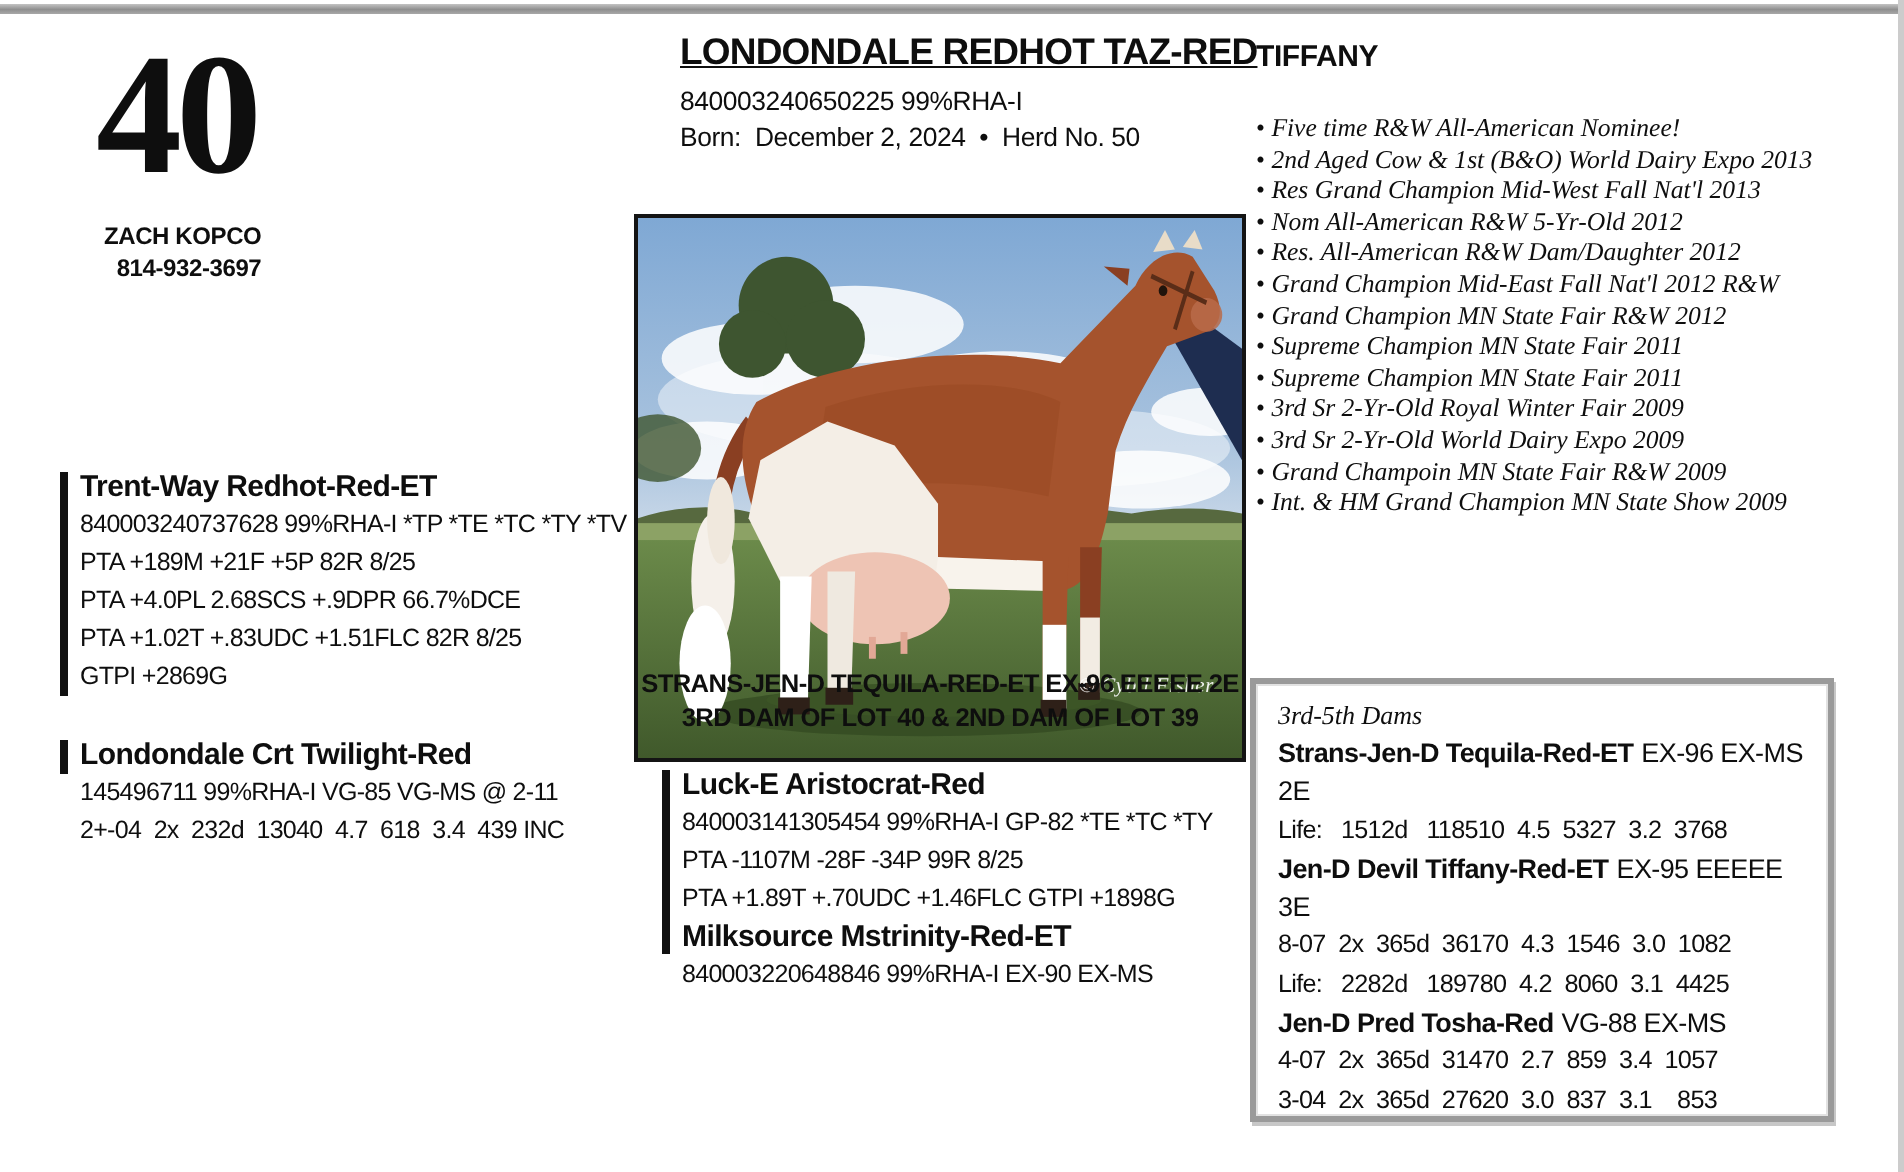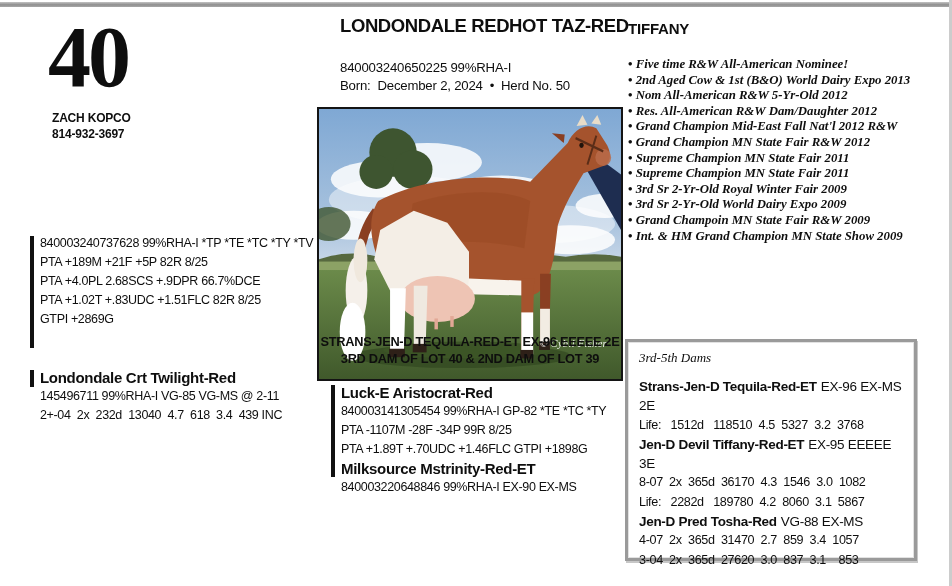--- a/index.html
+++ b/index.html
@@ -18,25 +18,25 @@
     background:#cccccc;
   }
 
   
   .lot-number {
     position:absolute; left:48px; top:14px;
     font-family:"Liberation Serif", serif; font-weight:bold;
     font-size:86px; line-height:1; letter-spacing:-3px;
   }
   .consignor { position:absolute; left:52px; top:111px; font-weight:bold;
-    font-size:12px; line-height:15.5px; letter-spacing:-0.2px; }
+    font-size:12px; line-height:15.5px; letter-spacing:-0.2px;text-align:right; }
 
   
   .title-block { position:absolute; left:340px; top:15px; width:300px; }
-  .animal-name { font-size:18.5px; font-weight:bold; letter-spacing:-0.4px; margin-bottom:22px; }
+  .animal-name { font-size:18.5px; font-weight:bold; letter-spacing:-0.4px; margin-bottom:5px;text-decoration:underline; }
   .animal-sub { font-size:13.2px; line-height:18px; letter-spacing:-0.2px; white-space:pre; }
 
   
   .photo-frame {
     position:absolute; left:317px; top:107px; width:306px; height:274px;
     border:2px solid #141414; background:#ec4899;
   }
   .photo-frame svg { display:block; width:100%; height:100%; }
   .watermark {
     position:absolute; right:14px; bottom:30px; color:#ffffff;
@@ -59,33 +59,33 @@
   .dam-block .bracket { top:2px; height:17px; }
   .maternal-block { left:341px; top:383px; width:290px; }
   .maternal-block .bracket { top:2px; height:92px; }
 
   
   .awards { position:absolute; left:628px; top:20px; width:318px; }
   .awards-title { font-size:15px; font-weight:bold; letter-spacing:-0.2px; margin-bottom:20px; }
   .awards ul { list-style:none; }
   .awards li {
     font-family:"Liberation Serif", serif; font-style:italic;
-    font-size:12.8px; line-height:15.6px;font-weight:bold;
+    font-size:12.8px; line-height:15.6px;
   }
   .awards li::before { content:"\2022\00a0"; font-style:normal; }
 
   
   .dams-box {
     position:absolute; left:625px; top:339px; width:292px; height:222px;
     border:3px solid #9a9a9a; box-shadow:inset 0 0 0 1px #e2e2e2, 1px 2px 0 #c7c7c7;
     padding:7px 10px 0 11px; background:#fff;
   }
   .dams-box-title {
     font-family:"Liberation Serif", serif; font-style:italic;
-    font-size:13px; line-height:17px; margin-bottom:11px;
+    font-size:13px; line-height:17px; margin-bottom:1px;
   }
   .entry-name-line { font-size:13.5px; line-height:19.3px; letter-spacing:-0.3px; }
   .entry-name-line .score { margin-left:4px; font-weight:normal; }
   .bold { font-weight:bold; }
   .num-line { font-size:12.6px; line-height:19.3px; letter-spacing:-0.35px; white-space:pre; }
 </style>
 </head>
 <body>
 
 <div class="page">
@@ -184,20 +184,21 @@
     </svg>
     <div class="watermark">© Cybil Fisher</div>
   </div>
   <div class="photo-caption">
     <div>STRANS-JEN-D TEQUILA-RED-ET EX-96 EEEEE 2E</div>
     <div>3RD DAM OF LOT 40 &amp; 2ND DAM OF LOT 39</div>
   </div>
 
   <div class="ped-block sire-block">
     <div class="bracket"></div>
+    <div class="ped-name">Trent-Way Redhot-Red-ET</div>
     <div class="ped-line">840003240737628 99%RHA-I *TP *TE *TC *TY *TV</div>
     <div class="ped-line">PTA +189M +21F +5P 82R 8/25</div>
     <div class="ped-line">PTA +4.0PL 2.68SCS +.9DPR 66.7%DCE</div>
     <div class="ped-line">PTA +1.02T +.83UDC +1.51FLC 82R 8/25</div>
     <div class="ped-line">GTPI +2869G</div>
   </div>
 
   <div class="ped-block dam-block">
     <div class="bracket"></div>
     <div class="ped-name">Londondale Crt Twilight-Red</div>
@@ -213,20 +214,21 @@
     <div class="ped-line">PTA +1.89T +.70UDC +1.46FLC GTPI +1898G</div>
     <div class="ped-name">Milksource Mstrinity-Red-ET</div>
     <div class="ped-line">840003220648846 99%RHA-I EX-90 EX-MS</div>
   </div>
 
   <div class="awards">
     <div class="awards-title">TIFFANY</div>
     <ul>
       <li>Five time R&amp;W All-American Nominee!</li>
       <li>2nd Aged Cow &amp; 1st (B&amp;O) World Dairy Expo 2013</li>
+      <li>Res Grand Champion Mid-West Fall Nat'l 2013</li>
       <li>Nom All-American R&amp;W 5-Yr-Old 2012</li>
       <li>Res. All-American R&amp;W Dam/Daughter 2012</li>
       <li>Grand Champion Mid-East Fall Nat'l 2012 R&amp;W</li>
       <li>Grand Champion MN State Fair R&amp;W 2012</li>
       <li>Supreme Champion MN State Fair 2011</li>
       <li>Supreme Champion MN State Fair 2011</li>
       <li>3rd Sr 2-Yr-Old  Royal Winter Fair 2009</li>
       <li>3rd Sr 2-Yr-Old World Dairy Expo 2009</li>
       <li>Grand Champoin MN State Fair R&amp;W 2009</li>
       <li>Int. &amp; HM Grand Champion MN State Show 2009</li>
@@ -238,21 +240,21 @@
 
     <div class="entry-name-line">
       <span class="bold">Strans-Jen-D Tequila-Red-ET</span><span class="score">EX-96 EX-MS 2E</span>
     </div>
     <div class="num-line">Life:   1512d   118510  4.5  5327  3.2  3768</div>
 
     <div class="entry-name-line">
       <span class="bold">Jen-D Devil Tiffany-Red-ET</span><span class="score">EX-95 EEEEE 3E</span>
     </div>
     <div class="num-line">8-07  2x  365d  36170  4.3  1546  3.0  1082</div>
-    <div class="num-line">Life:   2282d   189780  4.2  8060  3.1  5867</div>
+    <div class="num-line">Life:   2282d   189780  4.2  8060  3.1  4425</div>
 
     <div class="entry-name-line">
       <span class="bold">Jen-D Pred Tosha-Red</span><span class="score">VG-88 EX-MS</span>
     </div>
     <div class="num-line">4-07  2x  365d  31470  2.7  859  3.4  1057</div>
     <div class="num-line">3-04  2x  365d  27620  3.0  837  3.1    853</div>
   </div>
 </div>
 
 </body></html>

